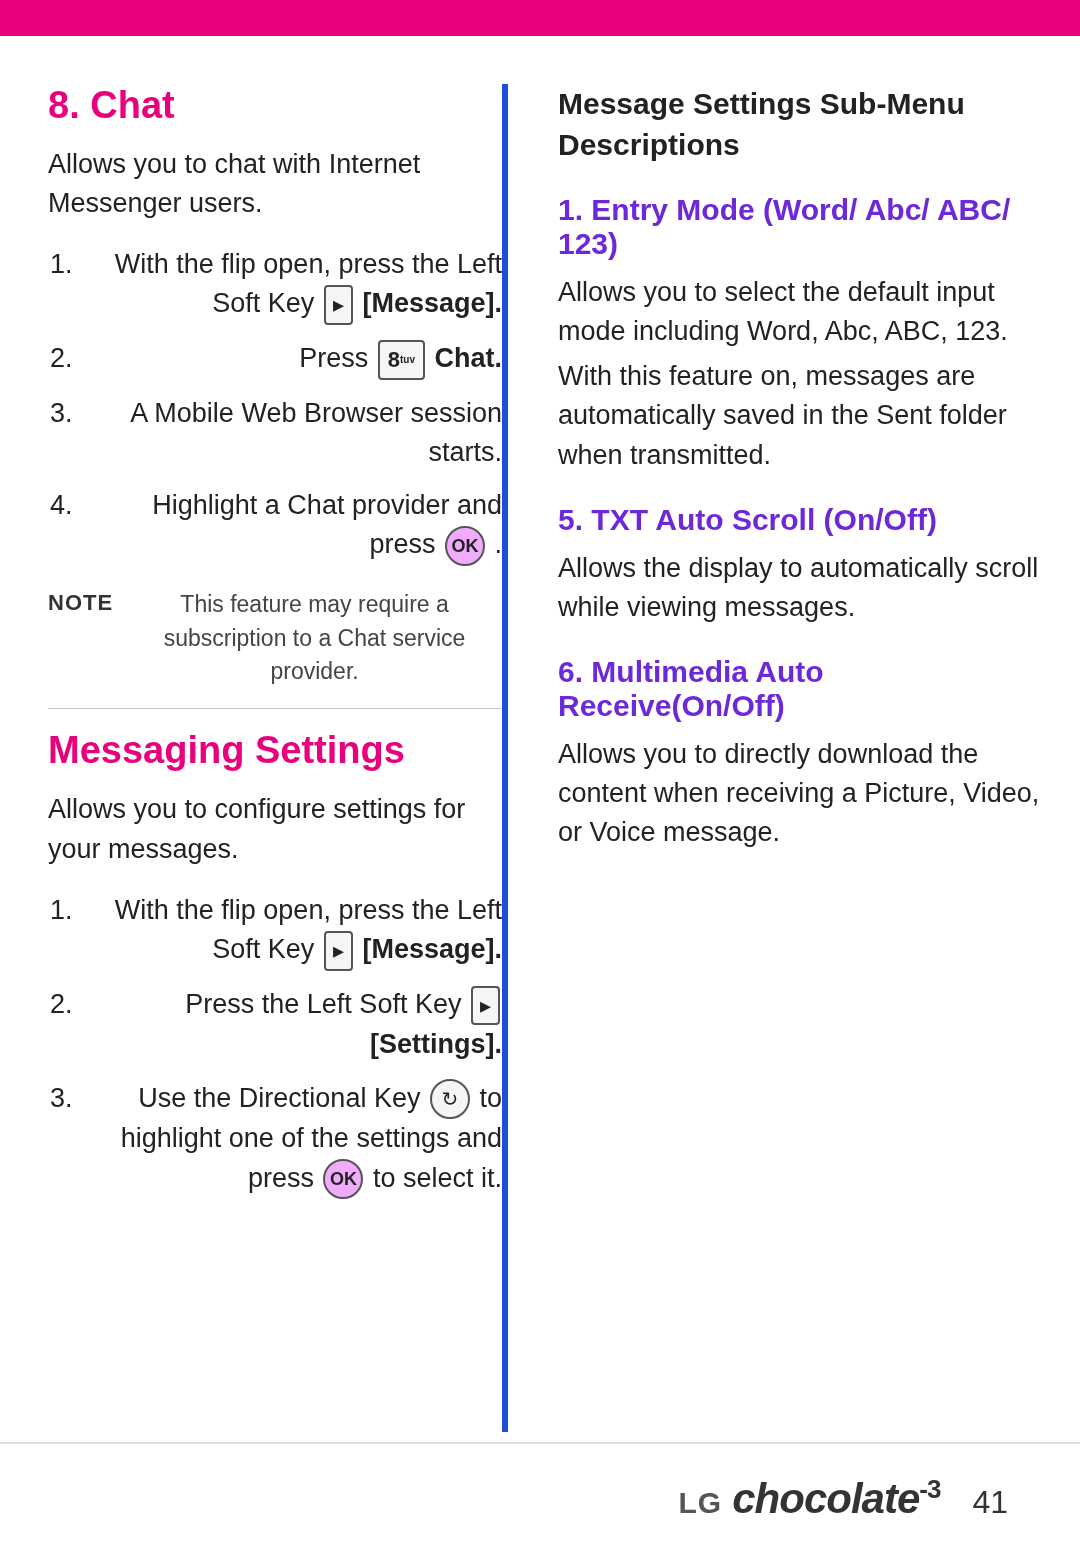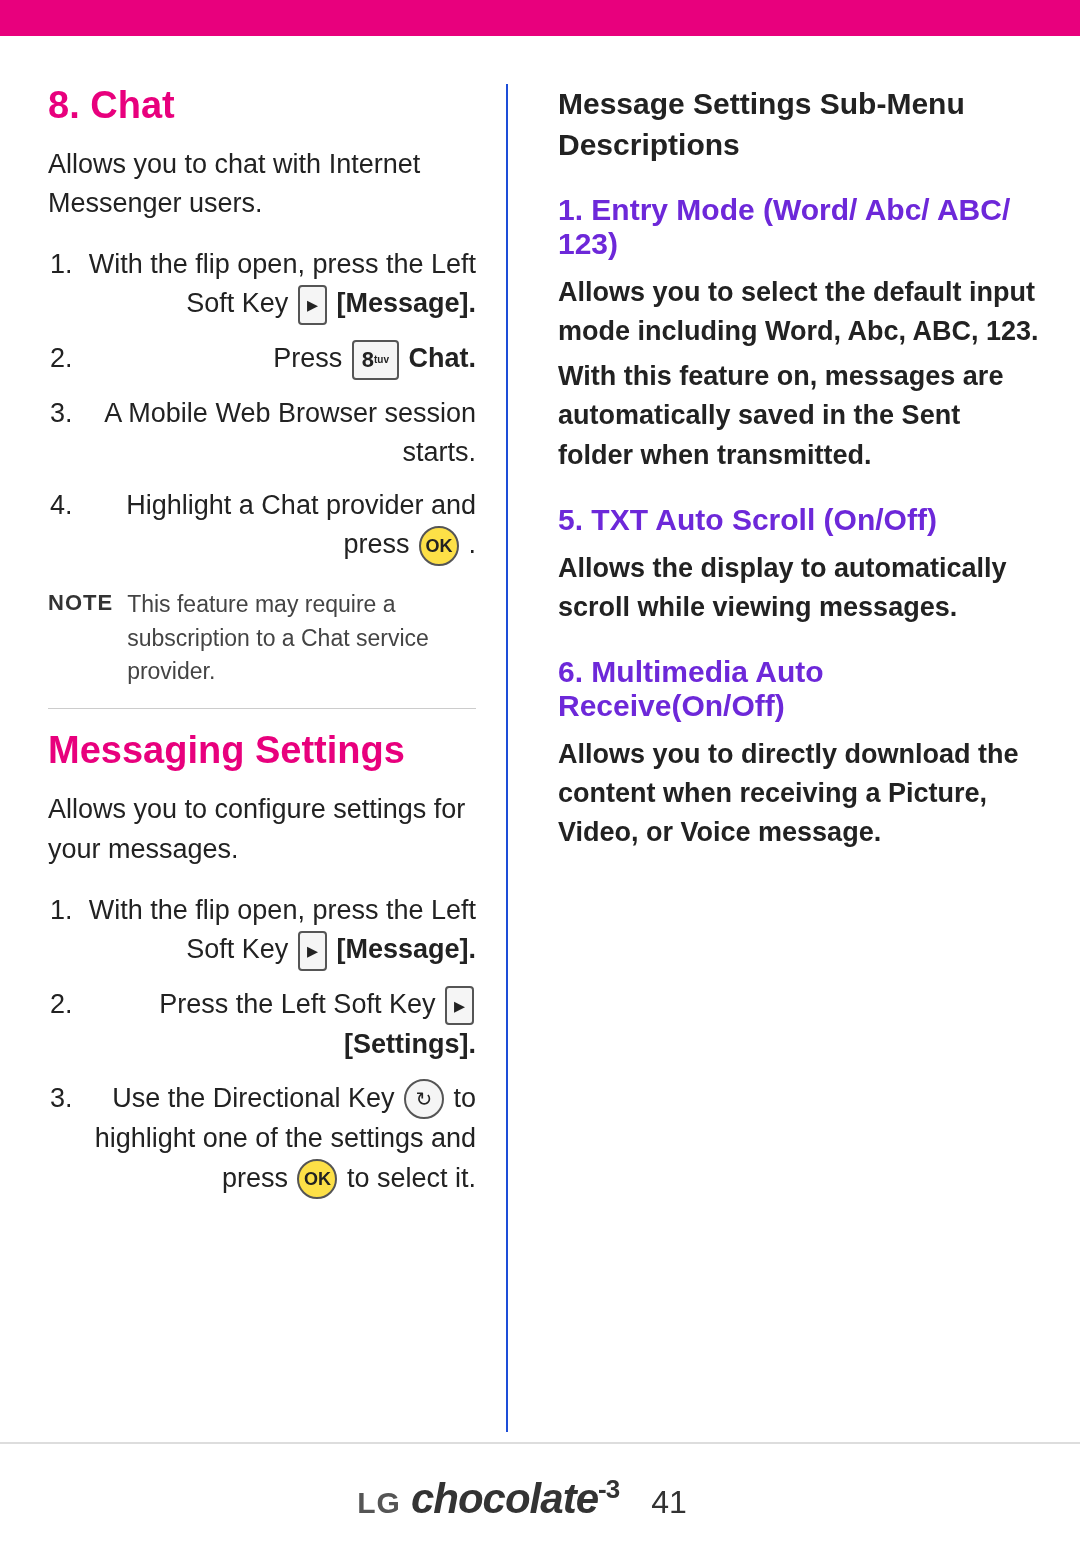--- a/index.html
+++ b/index.html
@@ -24,22 +24,21 @@
     .content-area {
       display: flex;
       flex-direction: row;
       padding: 48px 40px 0 48px;
       gap: 40px;
       height: calc(100% - 36px - 120px);
     }
 
     .left-col {
       flex: 0 0 460px;
-      padding-right: 30px;
-      border-right: 2px solid #1d4ed8;
+      border-right: 6px solid #1d4ed8;
     }
 
     .right-col {
       flex: 1;
       padding-left: 10px;
     }
 
     .section-title {
       font-size: 38px;
       font-weight: bold;
@@ -70,21 +69,21 @@
     .ok-icon {
       display: inline-flex;
       align-items: center;
       justify-content: center;
       width: 40px;
       height: 40px;
       border-radius: 50%;
       border: 2px solid #555;
       font-size: 20px;
       font-weight: bold;
-      background: #fde047;
+      background: #f0abfc;
       vertical-align: middle;
       margin: 0 2px;
     }
 
     .dir-icon {
       display: inline-flex;
       align-items: center;
       justify-content: center;
       width: 40px;
       height: 40px;
@@ -109,20 +108,21 @@
       margin: 0 2px;
     }
 
     .note-block {
       display: flex;
       flex-direction: row;
       align-items: flex-start;
       gap: 14px;
       margin-top: 16px;
       margin-bottom: 10px;
+      text-align: center;
     }
 
     .note-label {
       font-size: 22px;
       font-weight: bold;
       color: #333;
       letter-spacing: 1px;
       white-space: nowrap;
       padding-top: 2px;
     }
@@ -139,42 +139,41 @@
       color: #6d28d9;
       margin-top: 28px;
       margin-bottom: 12px;
     }
 
     .subsection-body {
       font-size: 27px;
       line-height: 1.45;
       color: #222;
       margin-bottom: 6px;
-      font-weight: bold;
     }
 
     .right-col-top-title {
       font-size: 30px;
       font-weight: bold;
       color: #222;
       margin-bottom: 18px;
       line-height: 1.35;
     }
 
     .footer {
       position: absolute;
       bottom: 0;
       left: 0;
       width: 100%;
       height: 110px;
       border-top: 2px solid #ddd;
       display: flex;
       align-items: center;
-      justify-content: center;
-      padding-right: 96px;
+      justify-content: flex-end;
+      padding-right: 72px;
       padding-left: 60px;
     }
 
     .footer-brand {
       display: flex;
       align-items: baseline;
       gap: 10px;
     }
 
     .footer-lg {

